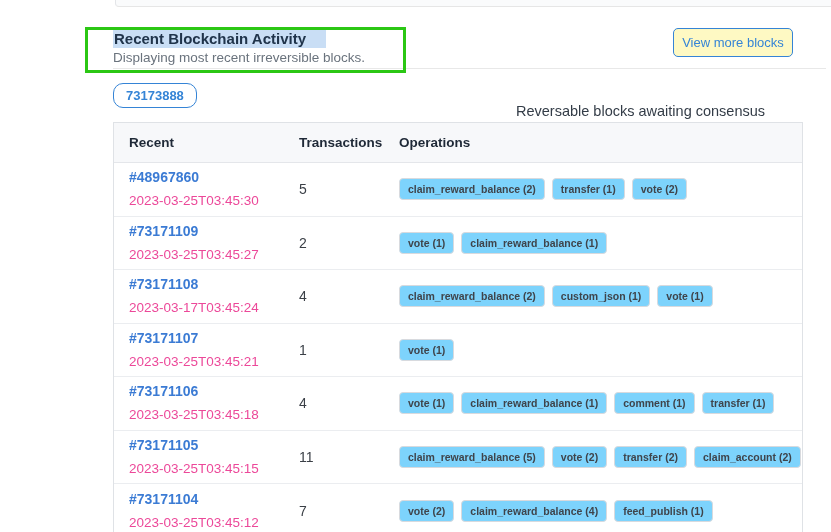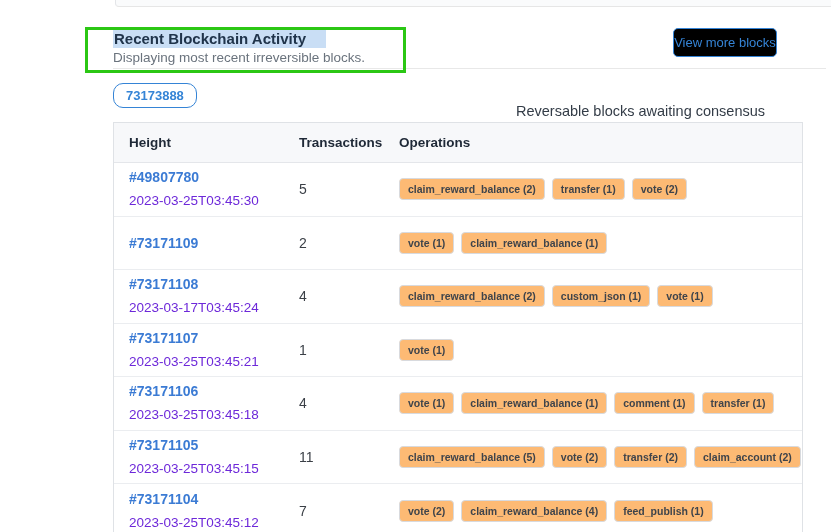--- a/index.html
+++ b/index.html
@@ -13,22 +13,22 @@
 
   
   .header-block { position: absolute; left: 113px; top: 29px; }
   .page-title { display: inline-block; font-size: 15px; font-weight: bold;
     color: #20344b; background: var(--highlight-selection); padding: 1px 20px 1px 1px; }
   .page-subtitle { font-size: 13.5px; color: #6a737d; margin-top: 2px; }
 
   .annotation-box { position: absolute; left: 85px; top: 27px; width: 321px; height: 46px;
     border: 3px solid var(--annotation-green); z-index: 6; pointer-events: none; }
 
-  .view-more-btn { position: absolute; left: 673px; top: 28px; width: 104px; height: 29px;
-    background: #000000; border: 1px solid var(--accent-blue); border-radius: 5px;
+  .view-more-btn { position: absolute; left: 673px; top: 28px; width: 120px; height: 29px;
+    background: #fef9c3; border: 1px solid var(--accent-blue); border-radius: 5px;
     color: var(--accent-blue); font-size: 13px; font-family: "Liberation Sans", sans-serif;
     cursor: pointer; display: flex; align-items: center; justify-content: center; }
 
   .header-divider { position: absolute; left: 113px; top: 68px; width: 713px; height: 1px;
     background: #e8e8e8; }
 
   
   .status-row { position: absolute; left: 113px; top: 83px; width: 700px; height: 26px; }
   .badge { display: inline-flex; align-items: center; justify-content: center;
     background: #fff; border-radius: 10px; font-size: 13px; font-weight: bold;
@@ -46,25 +46,25 @@
   .t-header { display: grid; grid-template-columns: 185px 100px 1fr; align-items: center;
     height: 40px; background: #f7f8fa; border-bottom: 1px solid #e4e6ea; }
   .t-header > div { font-size: 13.5px; font-weight: bold; color: #1f2937; }
   .t-row { display: grid; grid-template-columns: 185px 100px 1fr; align-items: center;
     height: 53.5px; border-bottom: 1px solid #ebedf0; background: #fff; }
   .t-row:last-child { border-bottom: none; }
   .cell-height { padding-left: 15px; }
   .col-height { padding-left: 15px; }
   .block-link { font-size: 14px; font-weight: bold; color: var(--link-blue);
     text-decoration: none; display: block; line-height: 18px; cursor: pointer; }
-  .block-ts { font-size: 13.5px; color: #6d28d9; line-height: 18px; margin-top: 6px; }
+  .block-ts { font-size: 13.5px; color: #ec4899; line-height: 18px; margin-top: 6px; }
   .cell-tx { font-size: 14px; color: #3a3f46; }
   .cell-ops { display: flex; align-items: center; flex-wrap: nowrap; gap: 7px;
     padding-right: 6px; }
-  .op-chip { display: inline-block; white-space: nowrap; background: #fdba74;
+  .op-chip { display: inline-block; white-space: nowrap; background: #7dd3fc;
     border: 1px solid #d8dade; border-radius: 4px; padding: 4px 8px;
     font-size: 10.5px; font-weight: bold; color: #3f444b; }
 </style>
 </head>
 <body>
 
 <div class="top-remnant"></div>
 
 <div class="header-block">
   <span class="page-title">Recent Blockchain Activity</span>
@@ -79,41 +79,42 @@
 
 <div class="status-row">
   <span class="badge height-badge">73173888</span>
   <span class="height-label">Current Height</span>
   <span class="badge reversible-badge">15</span>
   <span class="reversible-label">Reversable blocks awaiting consensus</span>
 </div>
 
 <div class="blocks-table">
   <div class="t-header">
-    <div class="col-height">Height</div>
+    <div class="col-height">Recent</div>
     <div>Transactions</div>
     <div>Operations</div>
   </div>
   <div>
   <div class="t-row">
     <div class="cell-height">
-      <a class="block-link">#49807780</a>
+      <a class="block-link">#48967860</a>
       <div class="block-ts">2023-03-25T03:45:30</div>
     </div>
     <div class="cell-tx">5</div>
     <div class="cell-ops">
           <span class="op-chip">claim_reward_balance (2)</span>
           <span class="op-chip">transfer (1)</span>
           <span class="op-chip">vote (2)</span>
         </div>
   </div>
 
   <div class="t-row">
     <div class="cell-height">
       <a class="block-link">#73171109</a>
+      <div class="block-ts">2023-03-25T03:45:27</div>
     </div>
     <div class="cell-tx">2</div>
     <div class="cell-ops">
           <span class="op-chip">vote (1)</span>
           <span class="op-chip">claim_reward_balance (1)</span>
         </div>
   </div>
 
   <div class="t-row">
     <div class="cell-height">

